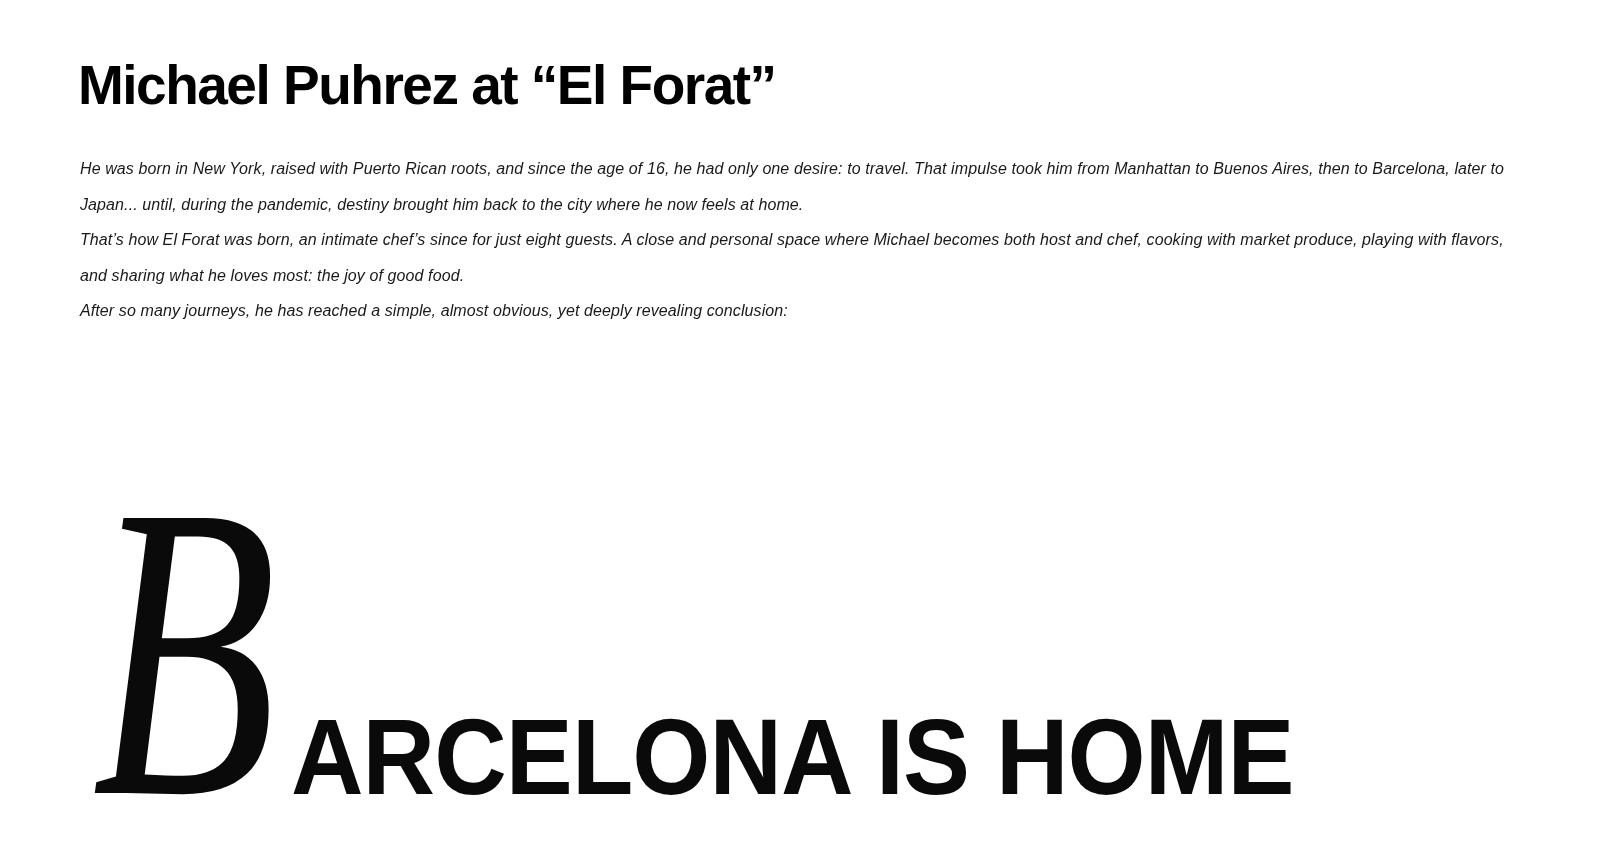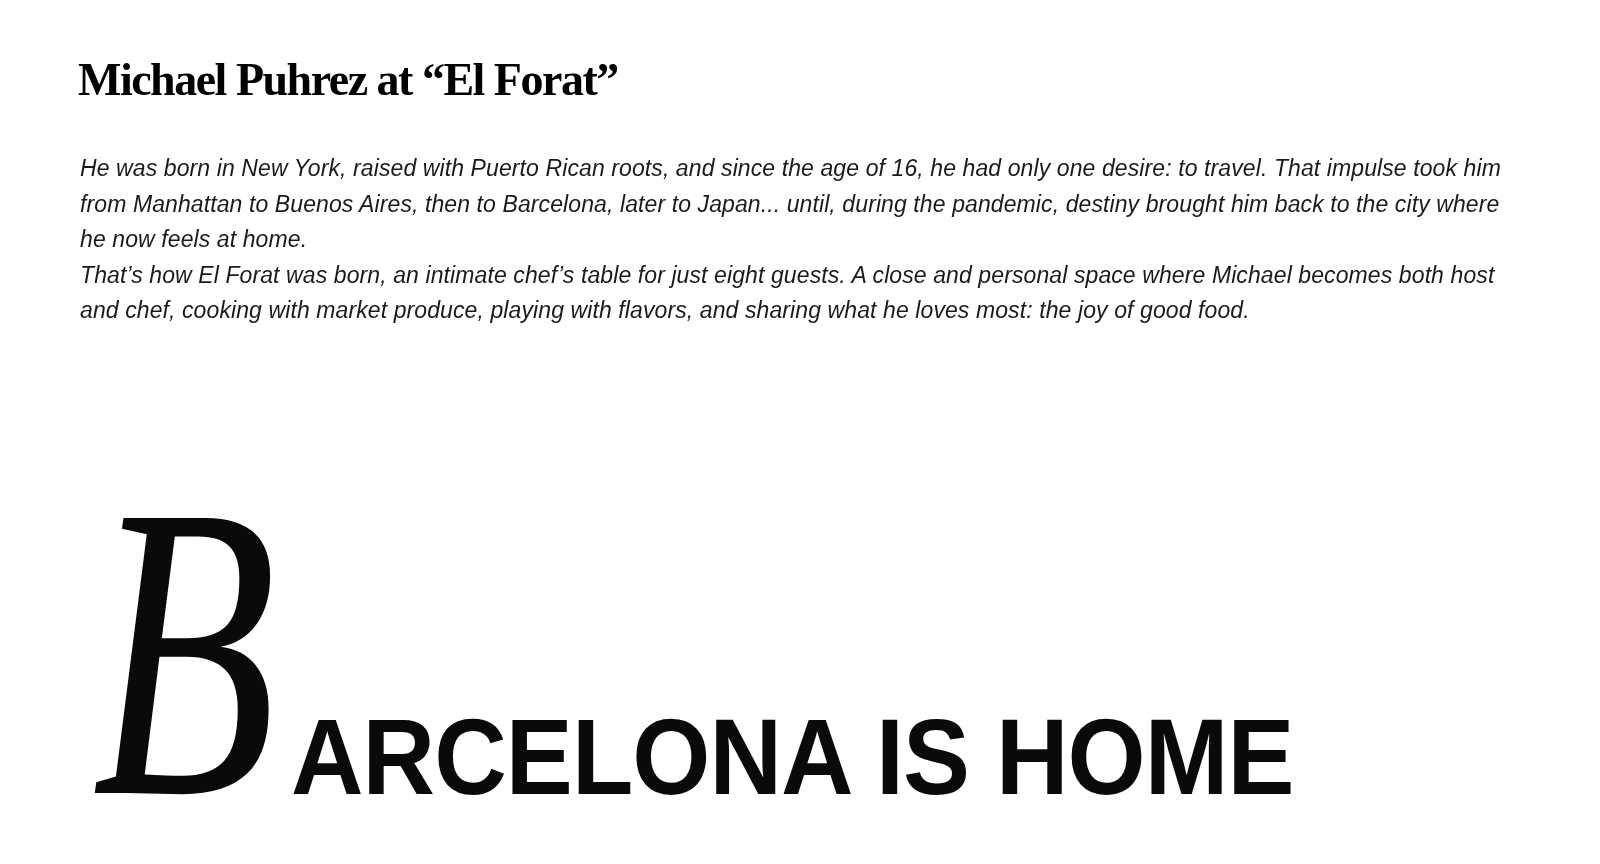--- a/index.html
+++ b/index.html
@@ -13,40 +13,40 @@
   .page {
     position: relative;
     width: 1600px;
     height: 864px;
     background: #ffffff;
   }
   .page-title {
     position: absolute;
     left: 78px;
     top: 52px;
-    font-family: Liberation Serif, serif;
+    font-family: Liberation Sans, sans-serif;
     font-weight: 700;
-    font-size: 46px;
+    font-size: 55px;
     line-height: 1.2;
     letter-spacing: -1.5px;
     color: #000000;
     white-space: nowrap;
   }
   .article {
     position: absolute;
     left: 80px;
     top: 151px;
     width: 1440px;
     color: #1a1a1a;
   }
   .article p {
     font-family: "Liberation Sans", sans-serif;
     font-style: italic;
     font-weight: 400;
-    font-size: 23px;
+    font-size: 16px;
     line-height: 35.5px;
     letter-spacing: 0.1px;
     margin: 0;
   }
   .hero {
     position: absolute;
     left: 0;
     top: 0;
     width: 1600px;
     height: 864px;
@@ -83,21 +83,22 @@
 </style>
 </head>
 <body>
 
 <div class="page">
 
   <h1 class="page-title">Michael Puhrez at “El Forat”</h1>
 
   <div class="article">
     <p>He was born in New York, raised with Puerto Rican roots, and since the age of 16, he had only one desire: to travel. That impulse took him from Manhattan to Buenos Aires, then to Barcelona, later to Japan... until, during the pandemic, destiny brought him back to the city where he now feels at home.</p>
-    <p>That’s how El Forat was born, an intimate chef’s table for just eight guests. A close and personal space where Michael becomes both host and chef, cooking with market produce, playing with flavors, and sharing what he loves most: the joy of good food.</p>
+    <p>That’s how El Forat was born, an intimate chef’s since for just eight guests. A close and personal space where Michael becomes both host and chef, cooking with market produce, playing with flavors, and sharing what he loves most: the joy of good food.</p>
+    <p>After so many journeys, he has reached a simple, almost obvious, yet deeply revealing conclusion:</p>
   </div>
 
   <div class="hero">
     <span class="hero-dropcap">B</span>
     <span class="hero-caps">ARCELONA IS HOME</span>
   </div>
 
 </div>
 
 </body></html>

